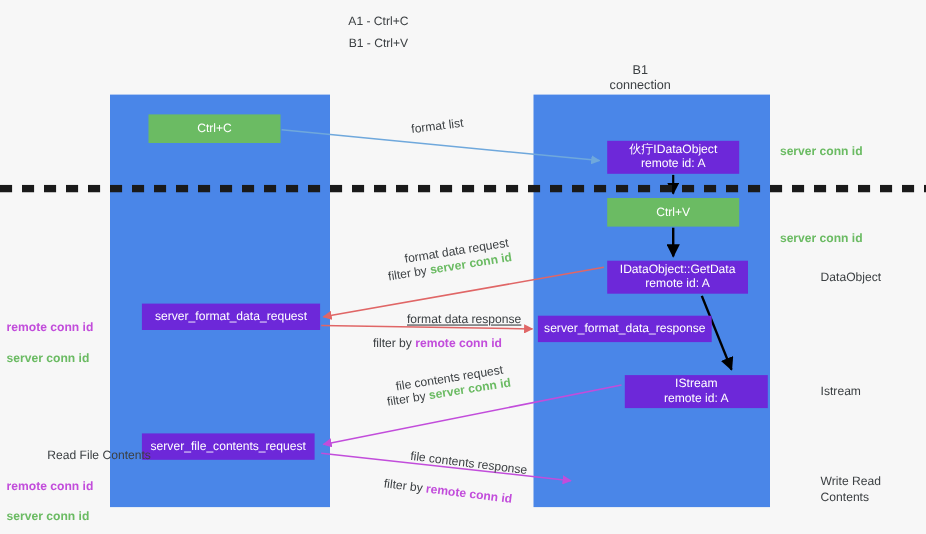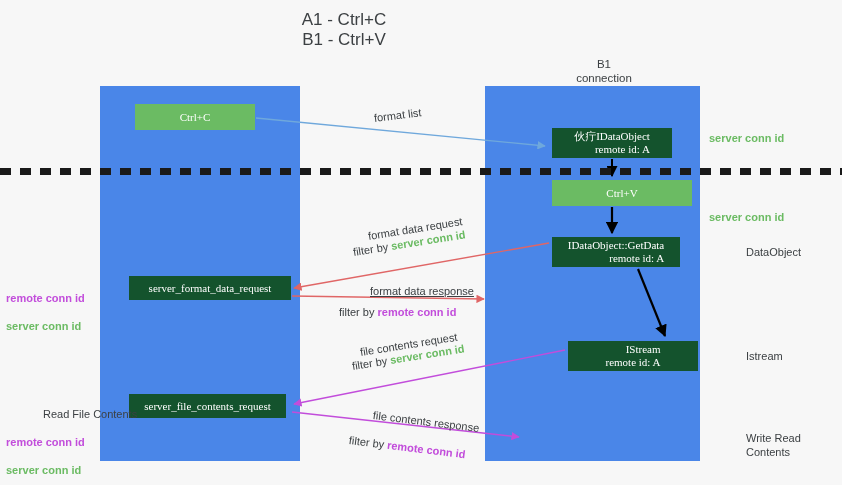--- a/index.html
+++ b/index.html
@@ -21,36 +21,36 @@
     width: 842px;
     height: 485px;
   }
   .abs { position: absolute; }
 
   
   .title {
     left: 0; top: 10px;
     width: 688px;
     text-align: center;
-    font-size: 17px;
+    font-size: 11px;
     line-height: 20px;
     color: #3c4043;
     white-space: pre-line;
   }
 
   
   .col-head {
     font-size: 11.5px;
     line-height: 14px;
     text-align: center;
     color: #3c4043;
     white-space: pre-line;
   }
   #head-a1 { left: 120px; top: 57px; width: 180px; }
-  #head-b1 { left: 514px; top: 57px; width: 180px; }
+  #head-b1 { left: 492px; top: 57px; width: 180px; }
 
   
   .lane {
     background: #4a86e8;
     top: 86px;
     height: 375px;
   }
   #lane-a1 { left: 100px; width: 200px; }
   #lane-b1 { left: 485px; width: 215px; }
 
@@ -63,31 +63,30 @@
 
   
   .node {
     box-sizing: border-box;
     color: #ffffff;
     font-size: 11px;
     line-height: 13px;
     display: flex;
     align-items: center;
     justify-content: center;
-    text-align: right;
+    text-align: center;
     white-space: pre-line;
     padding: 0 12px;
-    font-family: Liberation Serif, serif;
   }
   .node.green { background: #6aa84f; background: #6bbb63; }
-  .node.orange { background: #14532d; }
+  .node.orange { background: #6d28d9; }
 
   #n-ctrlc      { left: 135px; top: 104px;  width: 120px; height: 26px; }
   #n-idataobj   { left: 552px; top: 128px;  width: 120px; height: 30px; }
-  #n-ctrlv      { left: 552px; top: 180px;  width: 140px; height: 26px; }
+  #n-ctrlv      { left: 552px; top: 180px;  width: 120px; height: 26px; }
   #n-getdata    { left: 552px; top: 237px;  width: 128px; height: 30px; }
   #n-fmt-req    { left: 129px; top: 276px;  width: 162px; height: 24px; }
   #n-fmt-resp   { left: 489px; top: 287px;  width: 158px; height: 24px; }
   #n-istream    { left: 568px; top: 341px;  width: 130px; height: 30px; }
   #n-file-req   { left: 129px; top: 394px;  width: 157px; height: 24px; }
   #n-file-resp  { left: 524px; top: 425px;  width: 162px; height: 24px; }
 
   
   .edge-label {
     font-size: 11px;
@@ -180,20 +179,21 @@
     <line x1="0" y1="3.5" x2="842" y2="3.5" stroke="#1a1a1a" stroke-width="7" stroke-dasharray="11 9"></line>
   </svg>
 
   <div class="abs node green" id="n-ctrlc">Ctrl+C</div>
   <div class="abs node orange" id="n-idataobj">伙疔IDataObject
 remote id: A</div>
   <div class="abs node green" id="n-ctrlv">Ctrl+V</div>
   <div class="abs node orange" id="n-getdata">IDataObject::GetData
 remote id: A</div>
   <div class="abs node orange" id="n-fmt-req">server_format_data_request</div>
+  <div class="abs node orange" id="n-fmt-resp">server_format_data_response</div>
   <div class="abs node orange" id="n-istream">IStream
 remote id: A</div>
   <div class="abs node orange" id="n-file-req">server_file_contents_request</div>
 
   <div class="abs edge-label rot-up-s" id="lbl-format-list">
     <span>format list</span>
   </div>
 
   <div class="abs edge-label rot-up" id="lbl-fdr-1">
     <span>format data request</span>

